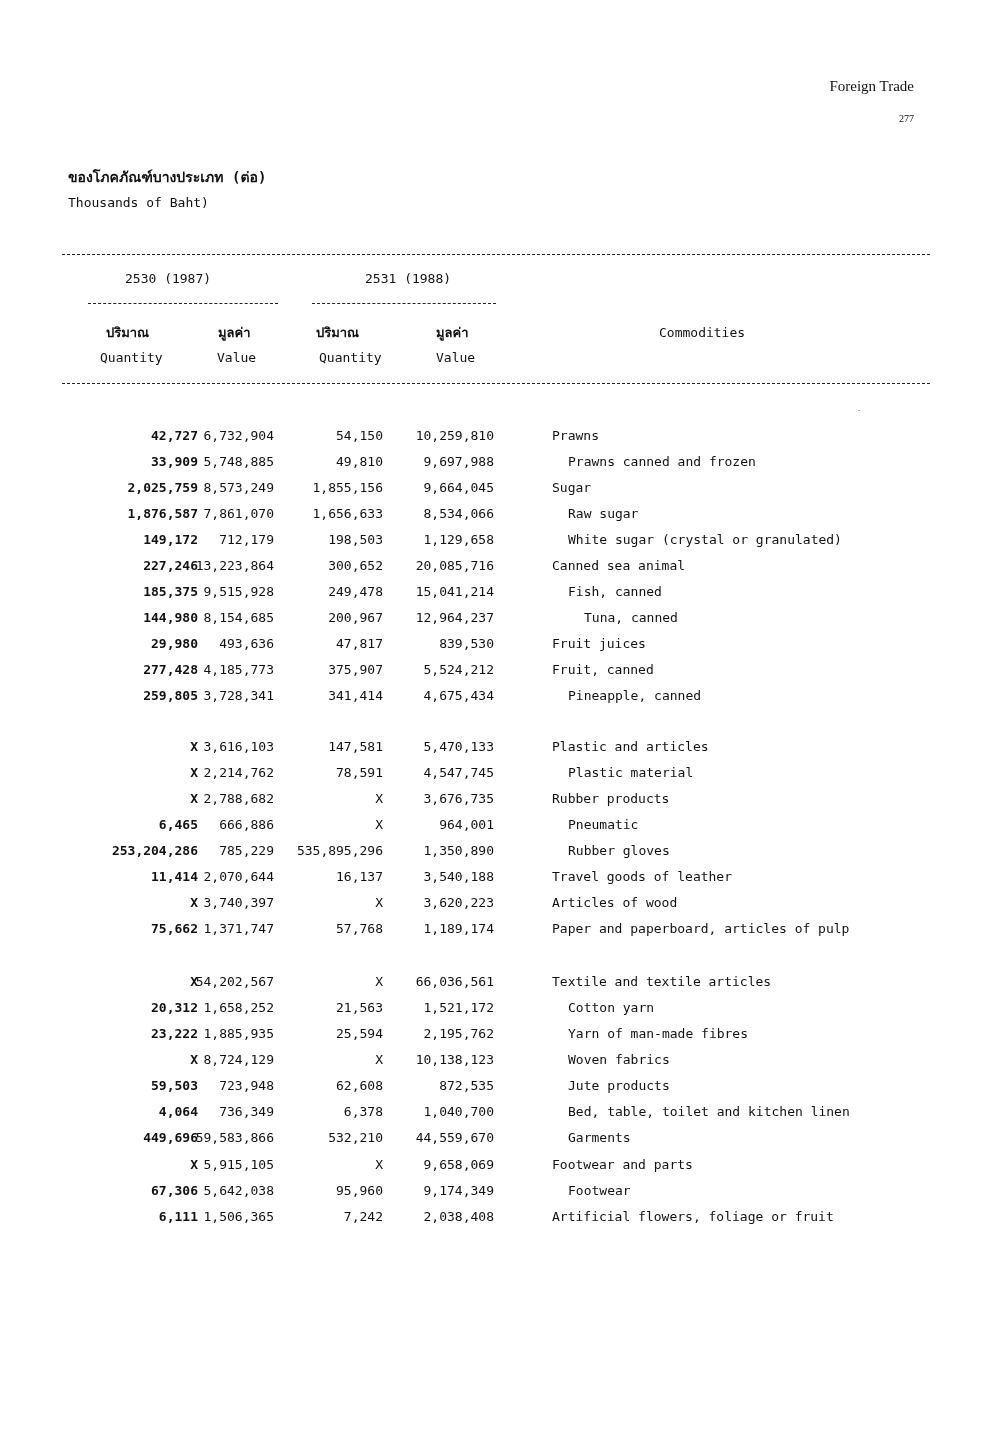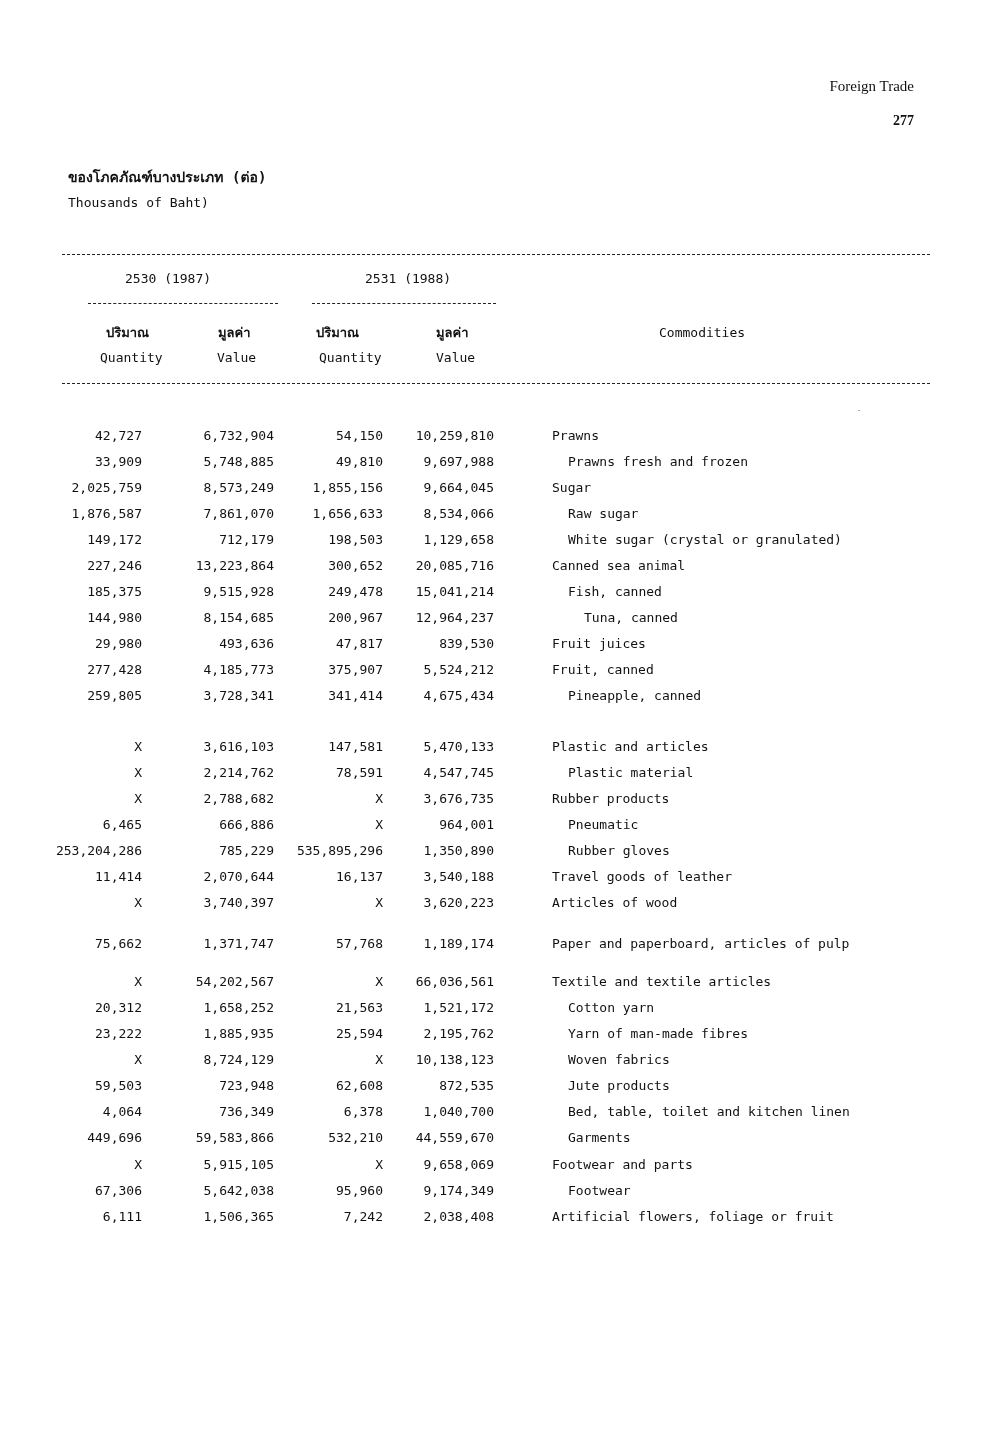--- a/index.html
+++ b/index.html
@@ -1,28 +1,28 @@
 <!DOCTYPE html>
 <html><head>
 <meta charset="utf-8">
 <style>
   html, body { margin: 0; padding: 0; background: #ffffff; }
   body { width: 990px; height: 1436px; position: relative; overflow: hidden; color: #111; }
   .serif { font-family: "Liberation Serif", "DejaVu Serif", serif; }
   .mono { font-family: "DejaVu Sans Mono", "Liberation Mono", monospace; }
   .header-right { position: absolute; right: 76px; text-align: right; font-size: 15px; }
   #running-head { top: 78px; }
-  #page-number { top: 113px; font-size: 14px; font-weight: bold; }
+  #page-number { top: 113px; font-size: 10px; }
   .title-block { position: absolute; left: 68px; top: 165px; font-size: 13px; line-height: 25px; }
   .title-thai { font-weight: bold; font-size: 14px; }
   .dash { position: absolute; height: 0; border-top: 1.5px dashed #222; }
   .colhead { position: absolute; font-size: 13px; white-space: nowrap; }
   .row { position: absolute; left: 0; width: 990px; height: 26px; font-size: 13px; }
   .cell { position: absolute; white-space: nowrap; text-align: right; }
-  .c1 { right: 848px; }
+  .c1 { right: 792px; font-weight: bold; }
   .c2 { right: 716px; }
   .c3 { right: 607px; }
   .c4 { right: 496px; }
   .desc { position: absolute; text-align: right; white-space: nowrap; }
   .ind0 { left: 552px; }
   .ind1 { left: 568px; }
   .ind2 { left: 584px; }
   .speck { position: absolute; left: 858px; top: 410px; width: 2px; height: 1px; background: #aaa; }
 </style>
 </head>
@@ -65,21 +65,21 @@
     <span class="cell c2">6,732,904</span>
     <span class="cell c3">54,150</span>
     <span class="cell c4">10,259,810</span>
     <span class="desc ind0">Prawns</span>
   </div>
   <div class="row" style="top:454px;">
     <span class="cell c1">33,909</span>
     <span class="cell c2">5,748,885</span>
     <span class="cell c3">49,810</span>
     <span class="cell c4">9,697,988</span>
-    <span class="desc ind1">Prawns fresh and frozen</span>
+    <span class="desc ind1">Prawns canned and frozen</span>
   </div>
   <div class="row" style="top:480px;">
     <span class="cell c1">2,025,759</span>
     <span class="cell c2">8,573,249</span>
     <span class="cell c3">1,855,156</span>
     <span class="cell c4">9,664,045</span>
     <span class="desc ind0">Sugar</span>
   </div>
   <div class="row" style="top:506px;">
     <span class="cell c1">1,876,587</span>
@@ -180,21 +180,21 @@
     <span class="cell c4">3,540,188</span>
     <span class="desc ind0">Travel goods of leather</span>
   </div>
   <div class="row" style="top:895px;">
     <span class="cell c1">X</span>
     <span class="cell c2">3,740,397</span>
     <span class="cell c3">X</span>
     <span class="cell c4">3,620,223</span>
     <span class="desc ind0">Articles of wood</span>
   </div>
-  <div class="row" style="top:921px;margin-top:15px;">
+  <div class="row" style="top:921px;">
     <span class="cell c1">75,662</span>
     <span class="cell c2">1,371,747</span>
     <span class="cell c3">57,768</span>
     <span class="cell c4">1,189,174</span>
     <span class="desc ind0">Paper and paperboard, articles of pulp</span>
   </div>
 
   <div class="row" style="top:974px;">
     <span class="cell c1">X</span>
     <span class="cell c2">54,202,567</span>

